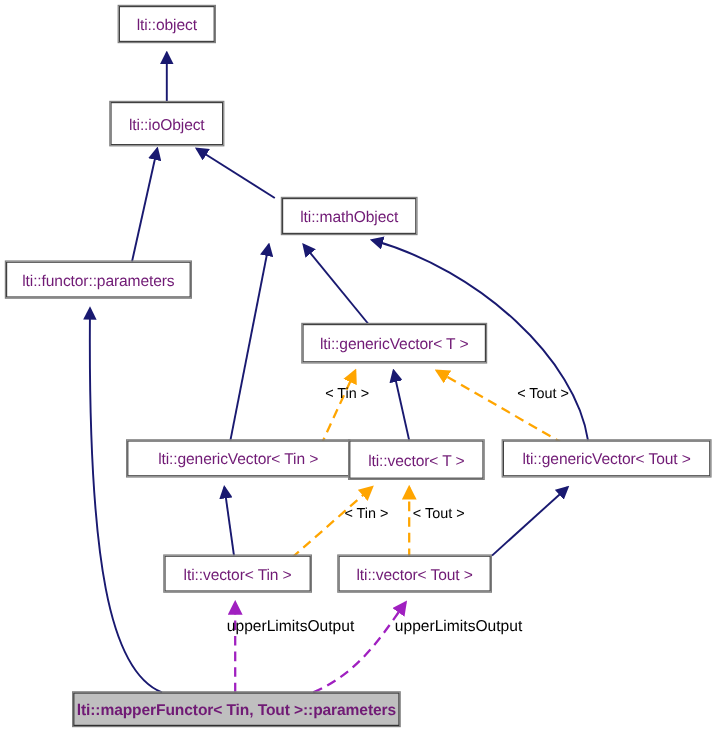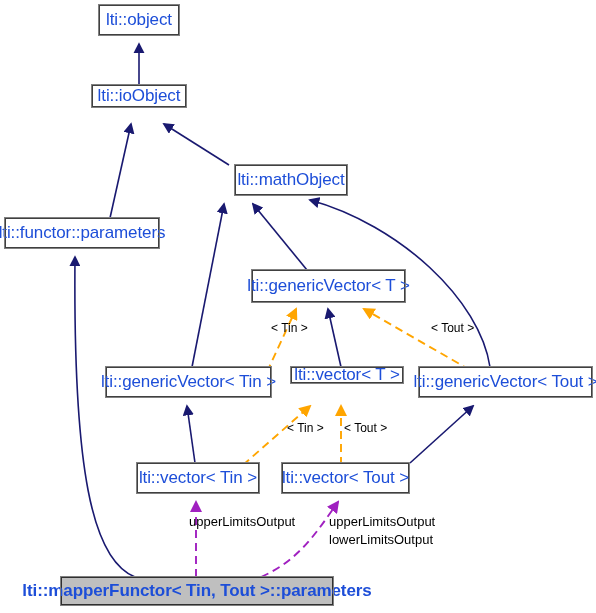--- a/index.html
+++ b/index.html
@@ -25,22 +25,22 @@
   .node {
     position: absolute;
     box-sizing: border-box;
     background: #ffffff;
     border: 1px solid #404040;
     outline: 1px solid #808080;
     display: flex;
     align-items: center;
     justify-content: center;
     white-space: nowrap;
-    font-size: 17px;
-    color: #1d4ed8;
+    font-size: 13px;
+    color: #701a75;
     letter-spacing: -0.1px;
   }
   .node.highlight {
     background: #bfbfbf;
     border: 1px solid #303030;
     font-weight: bold;
   }
   .edge-label {
     position: absolute;
     font-size: 12px;
@@ -87,38 +87,37 @@
         <path d="M 470,370 L 364,309" fill="none" stroke="#ffa500" stroke-width="1.9" stroke-dasharray="8,5" marker-end="url(#arrow-orange)"></path>
         <path d="M 243,465 L 310,406" fill="none" stroke="#ffa500" stroke-width="1.9" stroke-dasharray="8,5" marker-end="url(#arrow-orange)"></path>
         <path d="M 341,465 L 341,406" fill="none" stroke="#ffa500" stroke-width="1.9" stroke-dasharray="8,5" marker-end="url(#arrow-orange)"></path>
         <path d="M 196,577 L 196,502" fill="none" stroke="#a020c0" stroke-width="1.9" stroke-dasharray="8,5" marker-end="url(#arrow-purple)"></path>
         <path d="M 261,577 C 300,560 318,530 338,502" fill="none" stroke="#a020c0" stroke-width="1.9" stroke-dasharray="8,5" marker-end="url(#arrow-purple)"></path>
       </g>
   </svg>
 
   <div id="node-layer">
       <div class="node" style="left: 99px; top: 5px; width: 80px; height: 30px;">lti::object</div>
-      <div class="node" style="left: 92px; top: 85px; width: 94px; height: 22px;">lti::ioObject</div>
+      <div class="node" style="left: 92px; top: 85px; width: 94px; height: 36px;">lti::ioObject</div>
       <div class="node" style="left: 192px; top: 165px; width: 112px; height: 30px; margin-left: 43px;">lti::mathObject</div>
       <div class="node" style="left: 5px; top: 218px; width: 154px; height: 30px;">lti::functor::parameters</div>
       <div class="node" style="left: 252px; top: 270px; width: 153px; height: 32px;">lti::genericVector&lt; T &gt;</div>
-      <div class="node" style="left: 106px; top: 367px; width: 165px; height: 30px;">lti::genericVector&lt; Tin &gt;</div>
-      <div class="node" style="left: 291px; top: 367px; width: 112px; height: 16px;">lti::vector&lt; T &gt;</div>
+      <div class="node" style="left: 106px; top: 367px; width: 185px; height: 30px;">lti::genericVector&lt; Tin &gt;</div>
+      <div class="node" style="left: 291px; top: 367px; width: 112px; height: 32px;">lti::vector&lt; T &gt;</div>
       <div class="node" style="left: 419px; top: 367px; width: 173px; height: 30px;">lti::genericVector&lt; Tout &gt;</div>
       <div class="node" style="left: 137px; top: 463px; width: 122px; height: 30px;">lti::vector&lt; Tin &gt;</div>
       <div class="node" style="left: 282px; top: 463px; width: 127px; height: 30px;">lti::vector&lt; Tout &gt;</div>
       <div class="node highlight" style="left: 61px; top: 577px; width: 272px; height: 28px;">lti::mapperFunctor&lt; Tin, Tout &gt;::parameters</div>
     </div>
   <div id="label-layer">
       <div class="edge-label" style="left: 271px; top: 321px;">&lt; Tin &gt;</div>
       <div class="edge-label" style="left: 431px; top: 321px;">&lt; Tout &gt;</div>
       <div class="edge-label" style="left: 287px; top: 421px;">&lt; Tin &gt;</div>
       <div class="edge-label" style="left: 344px; top: 421px;">&lt; Tout &gt;</div>
       <div class="assoc-label" style="left: 189px; top: 513px;">
         <div>upperLimitsOutput</div>
       </div>
       <div class="assoc-label" style="left: 329px; top: 513px;">
         <div>upperLimitsOutput</div>
-        <div>lowerLimitsOutput</div>
       </div>
     </div>
 
 </div>
 
 </body></html>

